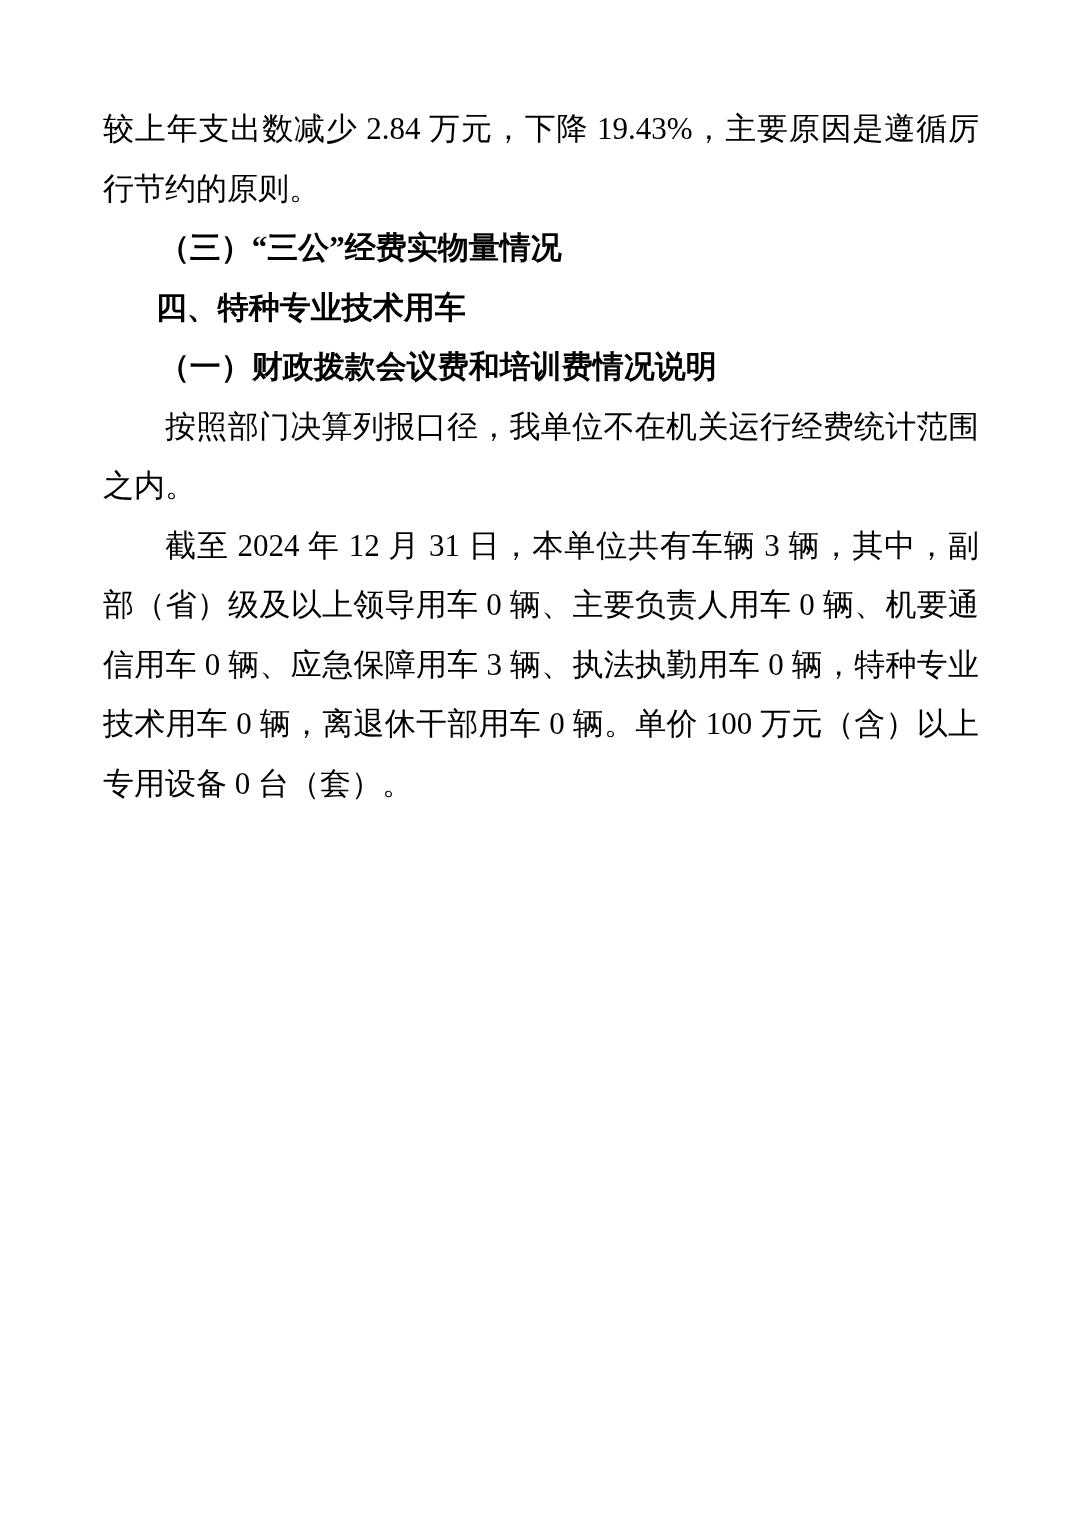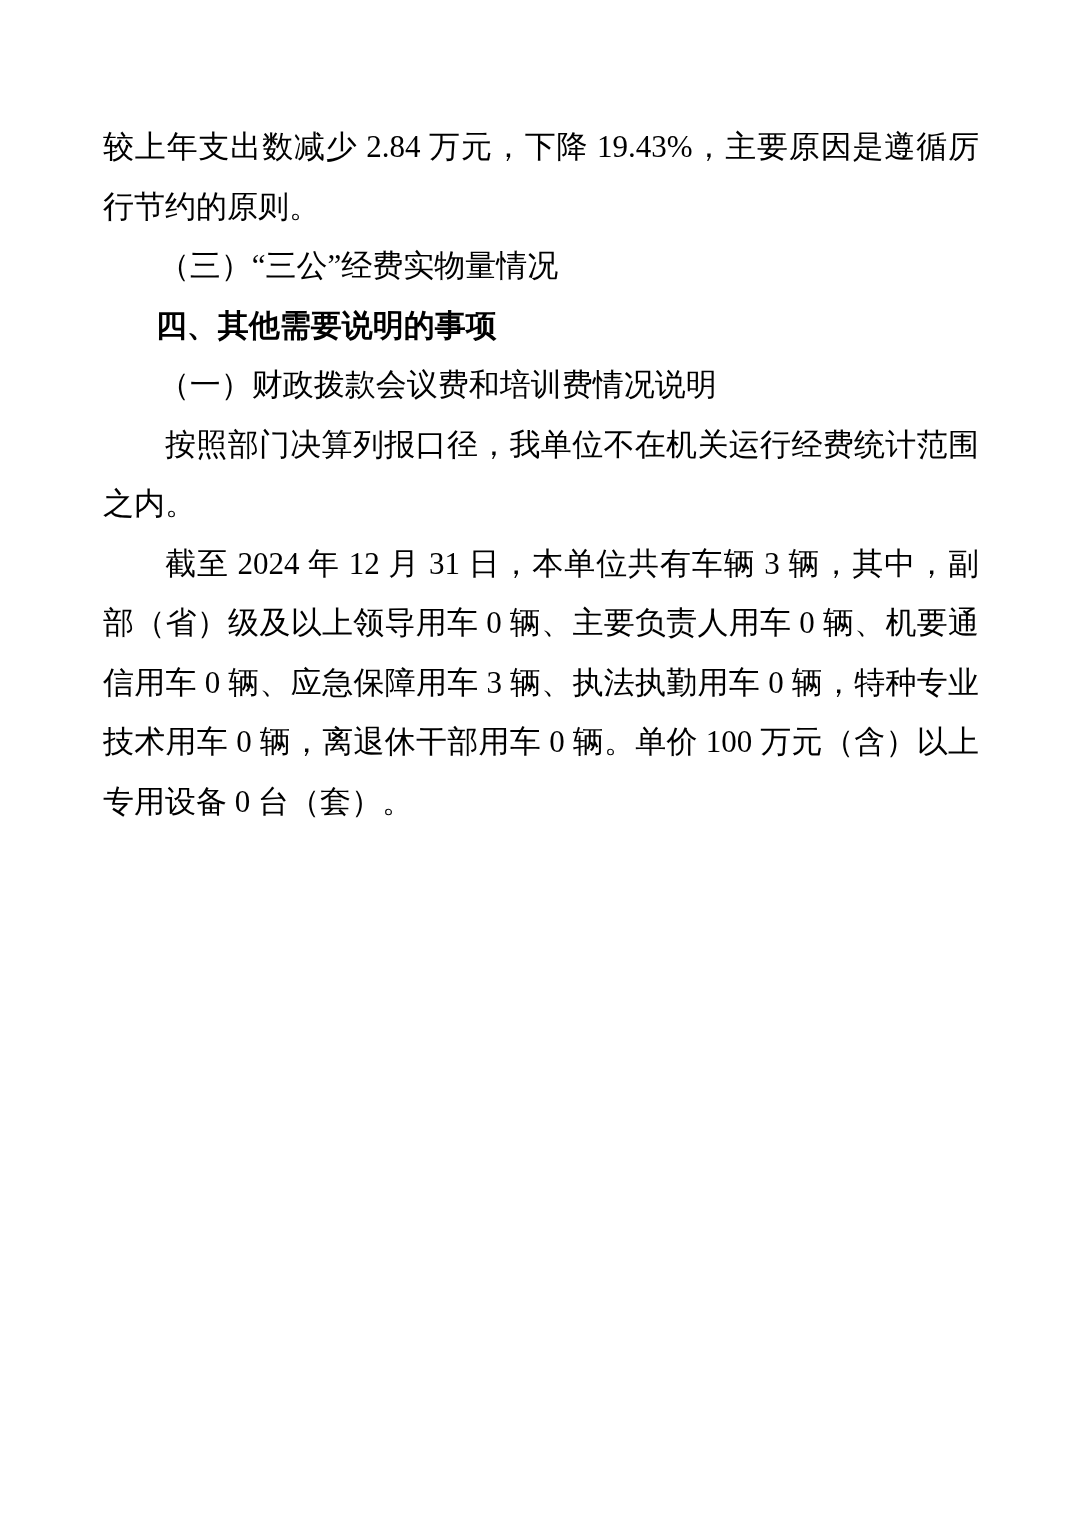--- a/index.html
+++ b/index.html
@@ -8,21 +8,20 @@
     background: #ffffff;
   }
   .page {
     position: relative;
     width: 1074px;
     height: 1252px;
     background: #ffffff;
     overflow: hidden;
     font-family: "Liberation Serif", "DejaVu Serif", serif;
     color: #000000;
-    margin-top: 18px;
   }
   .content {
     position: absolute;
     left: 103px;
     top: 99px;
     width: 876px;
   }
   .content p {
     margin: 0;
     padding: 0;
@@ -48,30 +47,30 @@
   
   p.heading-major {
     font-family: "Liberation Sans", "DejaVu Sans", sans-serif;
     font-weight: bold;
     text-indent: 1.7em;
     text-align: left;
   }
   
   p.heading-sub {
     font-family: "Liberation Serif", "DejaVu Serif", serif;
-    font-weight: normal;
+    font-weight: bold;
     text-indent: 1.8em;
     text-align: left;
   }
 </style>
 </head>
 <body>
 
 <div class="page">
   <div class="content" id="doc-content">
       <p class="body-continuation">较上年支出数减少 2.84 万元，下降 19.43%，主要原因是遵循厉行节约的原则。</p>
       <p class="heading-sub">（三）“三公”经费实物量情况</p>
-      <p class="heading-major">四、其他需要说明的事项</p>
+      <p class="heading-major">四、特种专业技术用车</p>
       <p class="heading-sub">（一）财政拨款会议费和培训费情况说明</p>
       <p class="body">按照部门决算列报口径，我单位不在机关运行经费统计范围之内。</p>
       <p class="body">截至 2024 年 12 月 31 日，本单位共有车辆 3 辆，其中，副部（省）级及以上领导用车 0 辆、主要负责人用车 0 辆、机要通信用车 0 辆、应急保障用车 3 辆、执法执勤用车 0 辆，特种专业技术用车 0 辆，离退休干部用车 0 辆。单价 100 万元（含）以上专用设备 0 台（套）。</p>
     </div>
 </div>
 
 </body></html>

